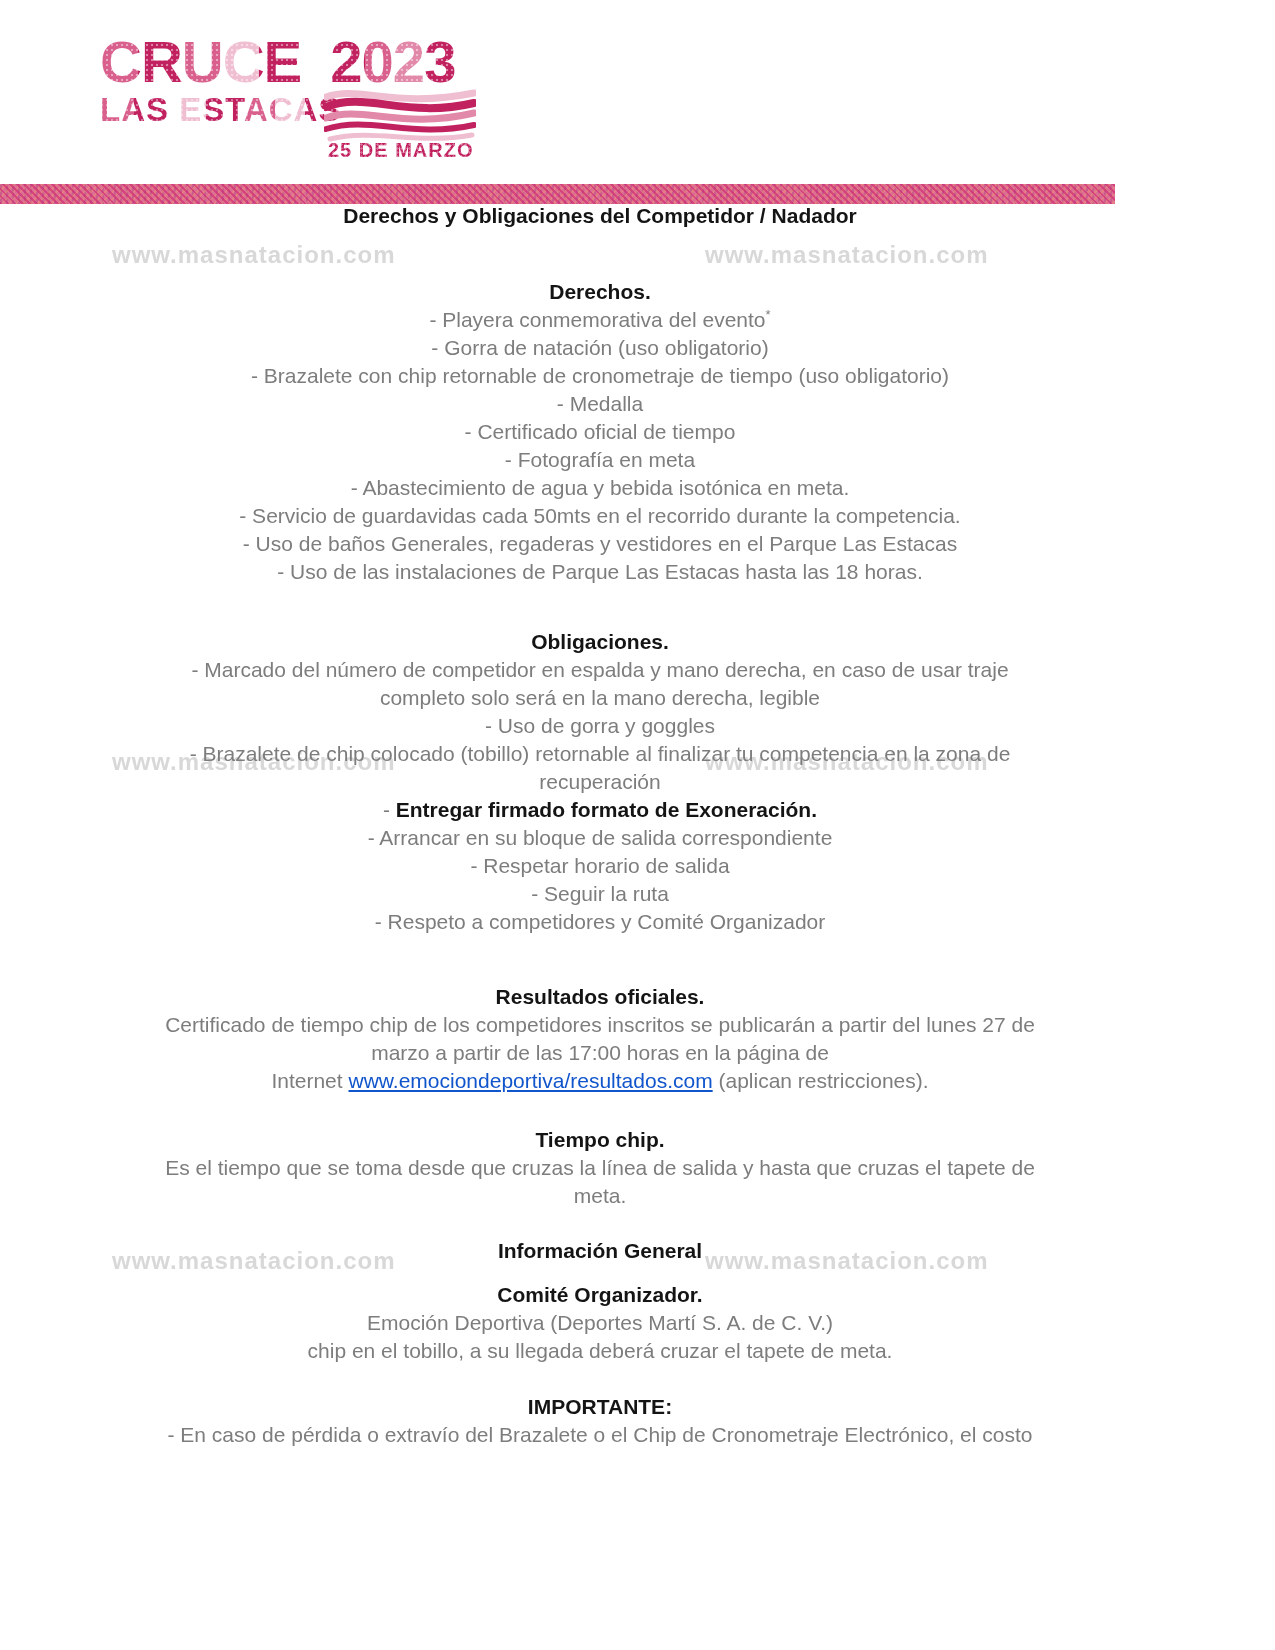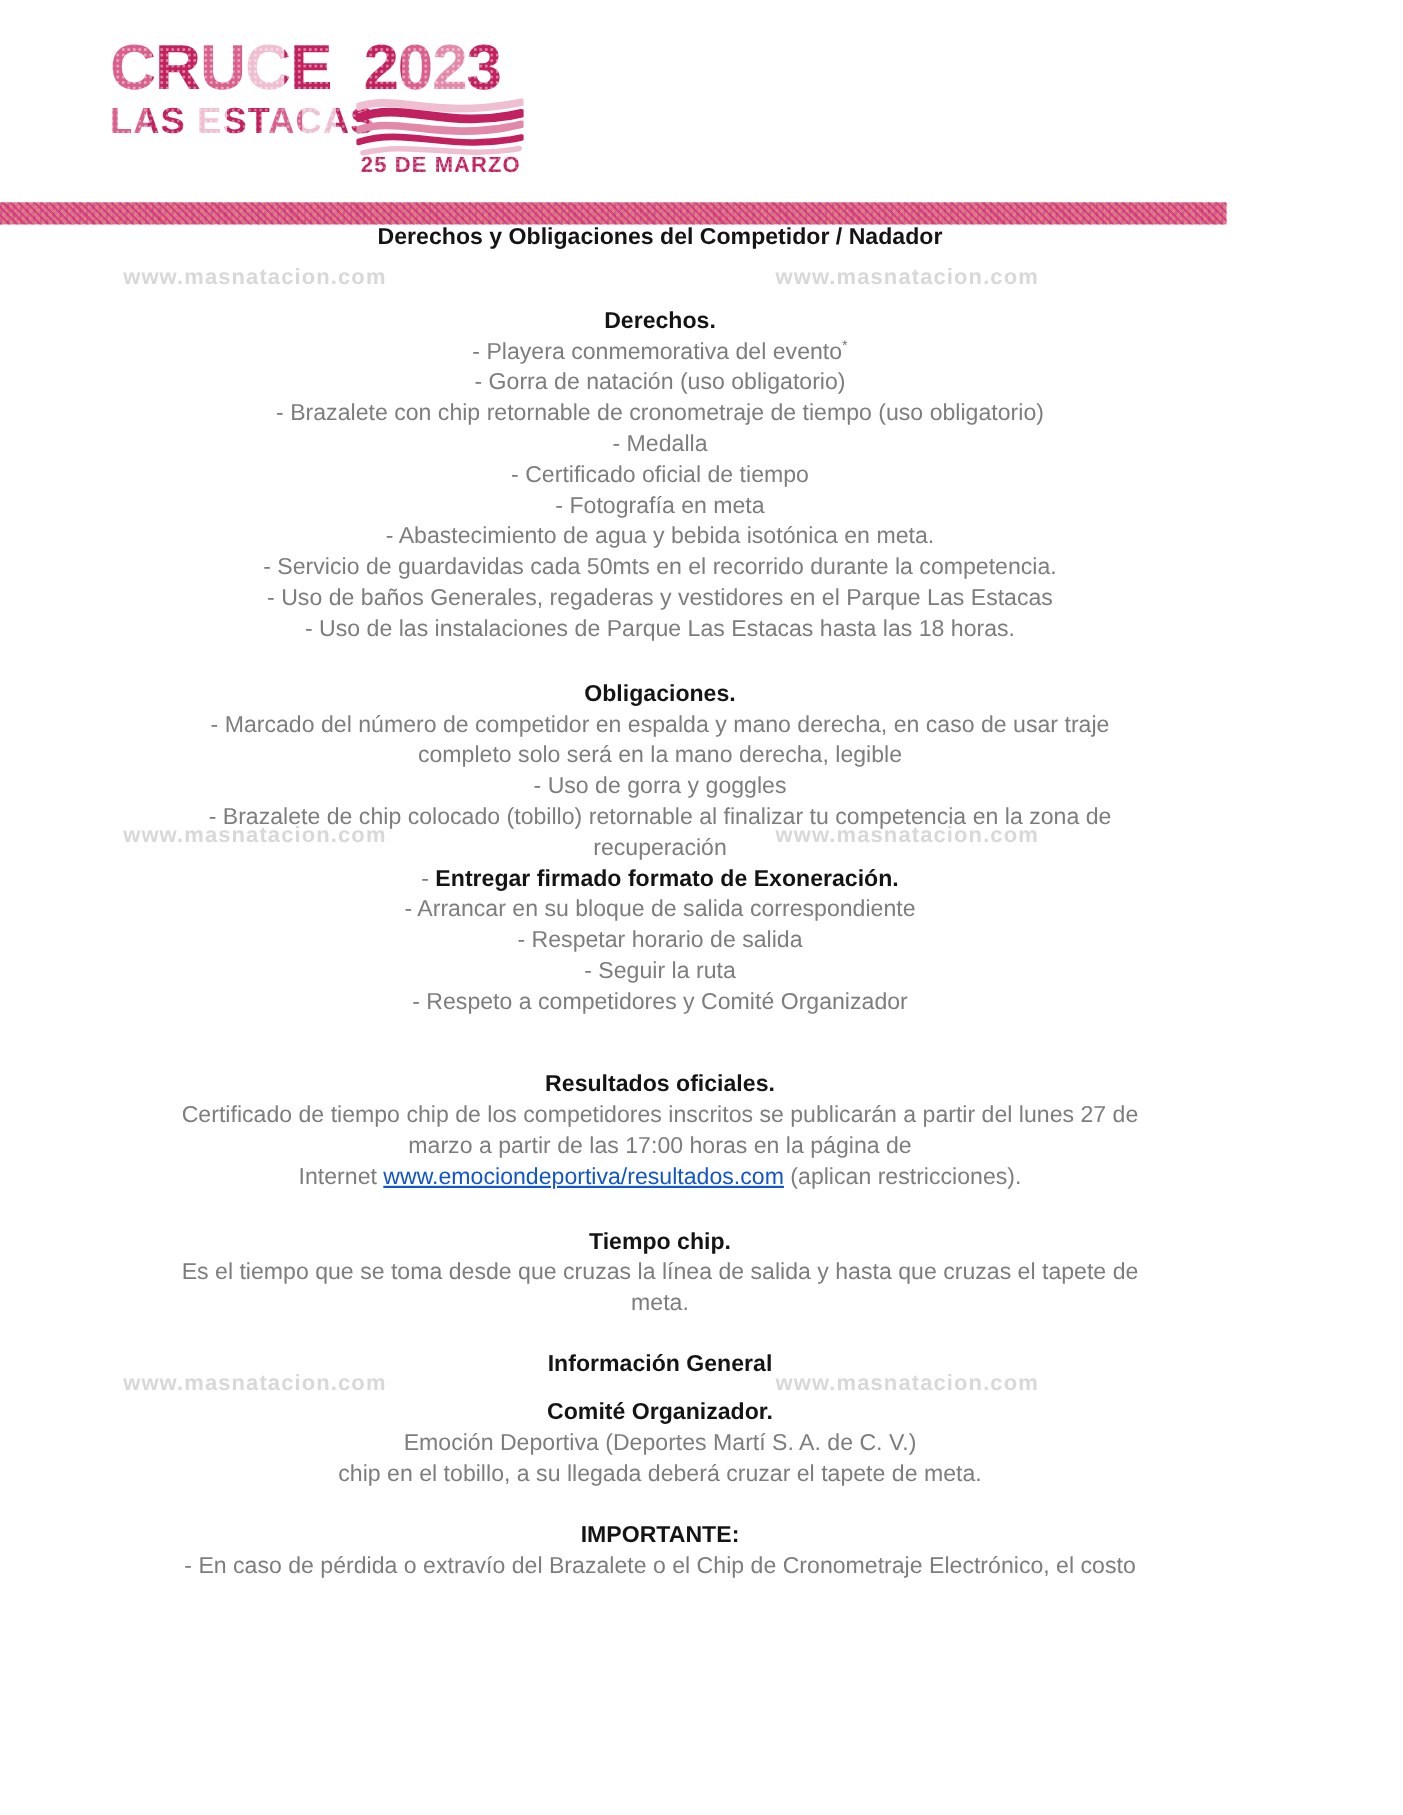--- a/index.html
+++ b/index.html
@@ -59,35 +59,35 @@
     background-color:#dd6e93;
     background-image:
       repeating-linear-gradient(45deg, rgba(205,30,110,.55) 0 2px, transparent 2px 5px),
       repeating-linear-gradient(-45deg, rgba(240,145,110,.45) 0 2px, transparent 2px 5px),
       repeating-linear-gradient(90deg, rgba(160,56,127,.30) 0 2px, transparent 2px 6px);
   }
 
   
   .watermark {
     position:absolute; z-index:0;
-    color:#d8d8d8; font-weight:bold; font-size:20px; letter-spacing:1px; white-space:nowrap;text-align:right;
+    color:#d8d8d8; font-weight:bold; font-size:24px; letter-spacing:1px; white-space:nowrap;text-align:right;
   }
   .wm-r1 { top:241px; } .wm-r2 { top:748px; } .wm-r3 { top:1247px; }
   .wm-left { left:112px; } .wm-right { left:705px; }
 
   
   .content {
     position:absolute; left:100px; top:202px; width:1000px; z-index:1;
     font-size:21px; line-height:28px; color:#7d7d7d;text-align:center;
   }
   .line { white-space:nowrap; }
   .h { font-weight:bold; color:#141414; }
   .doc-title { font-weight:bold; color:#141414; white-space:nowrap; }
   .m-derechos   { margin-top:48px; }
-  .m-obligaciones { margin-top:31px; }
+  .m-obligaciones { margin-top:42px; }
   .m-resultados { margin-top:47px; }
   .m-tiempo     { margin-top:31px; }
   .m-info       { margin-top:27px; }
   .m-comite     { margin-top:16px; }
   .m-usochip    { margin-top:40px; }
   .m-importante { margin-top:28px; }
   sup.note { font-size:13px; line-height:0; vertical-align:super; }
   a.doc-link { color:#1155cc; text-decoration:underline; cursor:pointer; }
 </style>
 </head>

